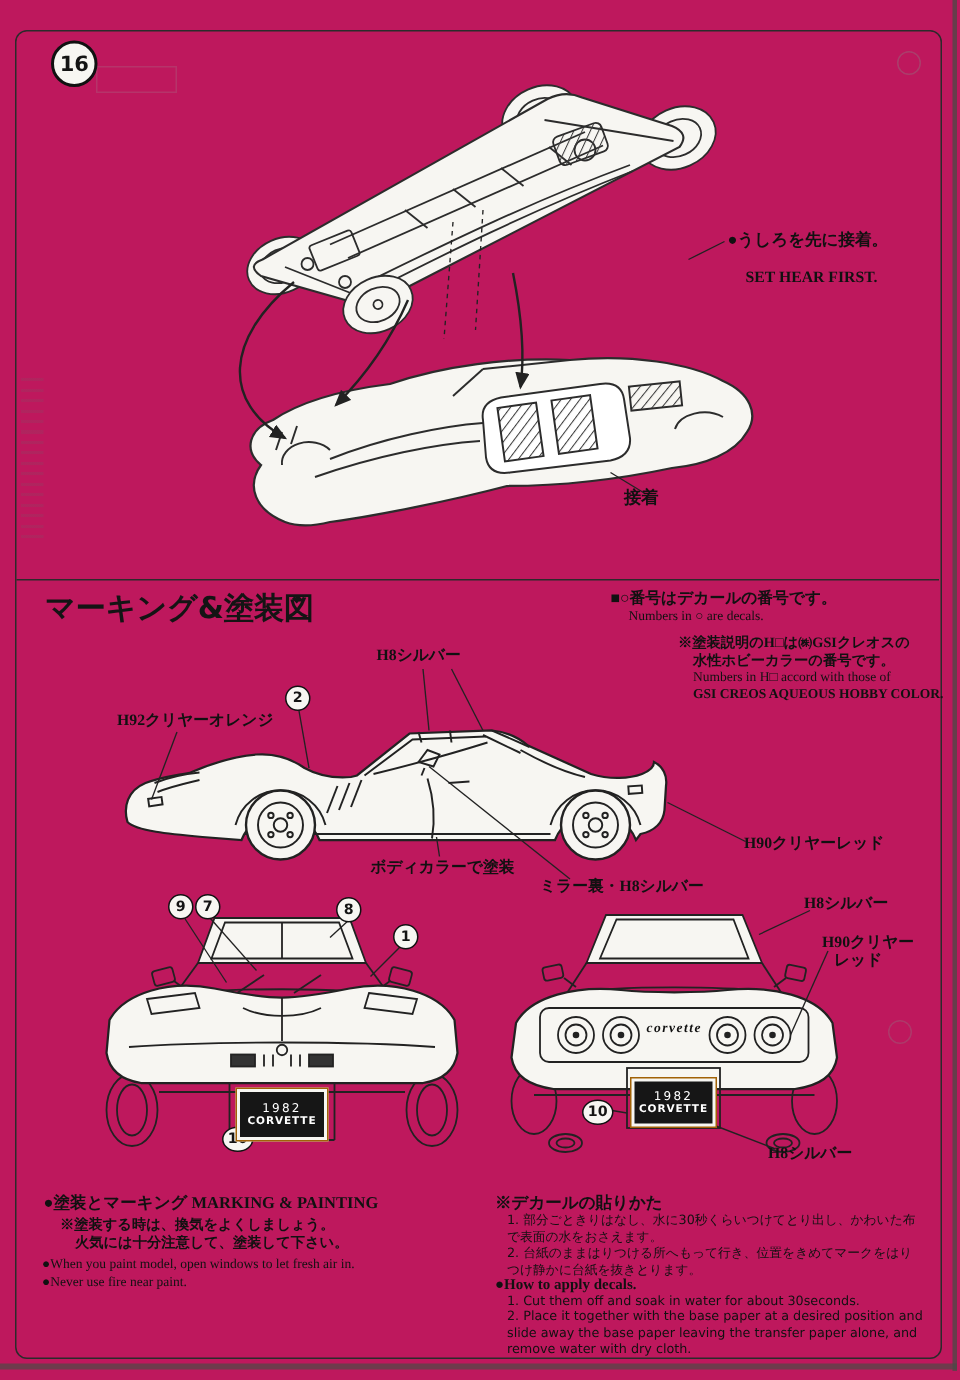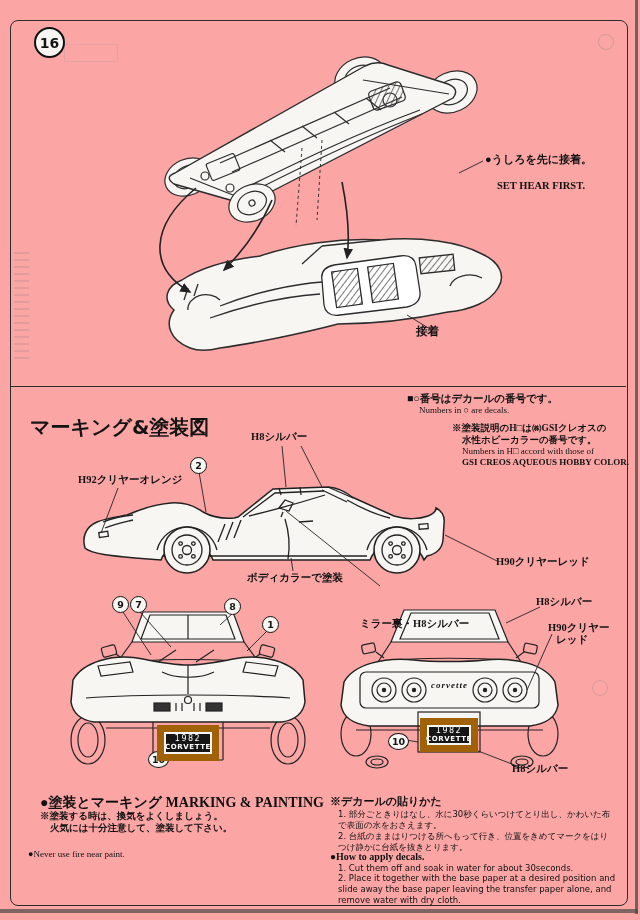--- a/index.html
+++ b/index.html
@@ -1,37 +1,37 @@
 <!DOCTYPE html>
 <html><head>
 <meta charset="utf-8">
 <style>
   html,body{margin:0;padding:0;background:#9a9a96;}
-  .page{position:relative;width:640px;height:920px;background:#fca5a5;overflow:hidden;
+  .page{position:relative;width:640px;height:920px;background:#be185d;overflow:hidden;
         font-family:"DejaVu Sans","Liberation Sans",sans-serif;color:#141414;}
   .frame{position:absolute;left:10px;top:20px;width:616px;height:884px;border:1.6px solid #2b2b2b;border-radius:8px;z-index:1;}
   .divider{position:absolute;left:11px;top:386px;width:615px;border-top:1.6px solid #2b2b2b;z-index:1;}
   .edge-r{position:absolute;right:2px;top:0;width:3px;height:914px;background:#4a4a46;opacity:.75;z-index:0;}
   .edge-b{position:absolute;left:0;top:909px;width:638px;height:4px;background:#4a4a46;opacity:.7;z-index:0;}
   .lbl{position:absolute;font-size:10.5px;font-weight:600;white-space:nowrap;z-index:6;color:#111;font-family:Liberation Serif, serif;}
   .sm{font-size:9px;font-weight:500;}
   .co{position:absolute;width:15px;height:15px;border:1.4px solid #111;border-radius:50%;
       display:flex;align-items:center;justify-content:center;font-size:9.5px;font-weight:700;
       background:#f7f6f2;z-index:6;}
   .co10{width:19px;}
   .badge16{position:absolute;left:34px;top:27px;width:27px;height:27px;border:2.2px solid #111;border-radius:50%;
       display:flex;align-items:center;justify-content:center;font-size:14px;font-weight:800;z-index:6;background:#f7f6f2;}
   .drw{position:absolute;z-index:2;}
   .overlay{position:absolute;left:0;top:0;z-index:5;pointer-events:none;}
-  .plate{position:absolute;background:#f7f6f2;border:7px solid #a16207;padding:2px;z-index:6;box-sizing:border-box;}
+  .plate{position:absolute;background:#f7f6f2;border:1px solid #a16207;padding:2px;z-index:6;box-sizing:border-box;}
   .plate-in{background:#161616;color:#fff;width:100%;height:100%;display:flex;flex-direction:column;
       align-items:center;justify-content:center;gap:1px;}
   .plate-year{font-size:8px;letter-spacing:1.5px;line-height:1;}
   .plate-name{font-size:7px;font-weight:700;letter-spacing:.6px;line-height:1;}
-  .hdr-jp{position:absolute;left:30px;top:392px;font-size:20px;font-weight:800;z-index:6;margin-top:22px;}
+  .hdr-jp{position:absolute;left:30px;top:392px;font-size:20px;font-weight:800;z-index:6;}
   .hdr-en{position:absolute;left:224px;top:400px;font-size:13px;font-weight:700;letter-spacing:1px;z-index:6;}
   .wrapblk{position:absolute;z-index:6;font-size:8.5px;line-height:1.3;font-weight:500;color:#111;}
   .ghost{position:absolute;z-index:1;}
   .script{font-style:italic;font-weight:600;letter-spacing:1px;}
 </style>
 </head>
 <body>
 
 <div class="page">
 
@@ -185,21 +185,21 @@
         </g>
       </g>
     </svg>
   </div>
 
   <div class="lbl" style="left:251px;top:430px;">H8シルバー</div>
   <div class="co" style="left:190px;top:457px;">2</div>
   <div class="lbl" style="left:78px;top:473px;">H92クリヤーオレンジ</div>
   <div class="lbl" style="left:496px;top:555px;">H90クリヤーレッド</div>
   <div class="lbl" style="left:247px;top:571px;">ボディカラーで塗装</div>
-  <div class="lbl" style="left:360px;top:584px;margin-top:33px;">ミラー裏・H8シルバー</div>
+  <div class="lbl" style="left:360px;top:584px;">ミラー裏・H8シルバー</div>
 
   <div class="drw" style="left:58px;top:602px;width:260px;height:180px;">
     <svg width="260" height="180" viewBox="0 0 260 180">
       <g stroke="#222" fill="none" stroke-width="1.2">
         <ellipse cx="30" cy="138" rx="17" ry="24"></ellipse>
           <ellipse cx="30" cy="138" rx="10" ry="17"></ellipse>
         <ellipse cx="230" cy="138" rx="17" ry="24"></ellipse>
           <ellipse cx="230" cy="138" rx="10" ry="17"></ellipse>
 
         <path fill="#f7f6f2" d="M85,10 L175,10 L186,40 L74,40 Z"></path>
@@ -297,23 +297,24 @@
     <div class="plate-in">
       <span class="plate-year">1982</span>
       <span class="plate-name">CORVETTE</span>
     </div>
   </div>
   <div class="lbl" style="left:536px;top:595px;">H8シルバー</div>
   <div class="lbl" style="left:548px;top:621px;">H90クリヤー</div>
   <div class="lbl" style="left:556px;top:633px;">レッド</div>
   <div class="lbl" style="left:512px;top:762px;">H8シルバー</div>
 
-  <div class="lbl" style="left:40px;top:794px;font-size:14px;font-weight:700;">●塗装とマーキング MARKING &amp; PAINTING</div>
+  <div class="lbl" style="left:29px;top:794px;font-size:11px;font-weight:700;">●塗装とマーキング MARKING &amp; PAINTING</div>
   <div class="lbl" style="left:40px;top:810px;font-size:9.5px;">※塗装する時は、換気をよくしましょう。</div>
   <div class="lbl" style="left:50px;top:822px;font-size:9.5px;">火気には十分注意して、塗装して下さい。</div>
+  <div class="lbl sm" style="left:28px;top:837px;">●When you paint model, open windows to let fresh air in.</div>
   <div class="lbl sm" style="left:28px;top:849px;">●Never use fire near paint.</div>
 
   <div class="lbl" style="left:330px;top:794px;font-size:11px;font-weight:700;">※デカールの貼りかた</div>
   <div class="wrapblk" style="left:338px;top:809px;width:278px;">1. 部分ごときりはなし、水に30秒くらいつけてとり出し、かわいた布で表面の水をおさえます。</div>
   <div class="wrapblk" style="left:338px;top:831px;width:278px;">2. 台紙のままはりつける所へもって行き、位置をきめてマークをはりつけ静かに台紙を抜きとります。</div>
   <div class="lbl" style="left:330px;top:851px;font-size:10px;font-weight:700;">●How to apply decals.</div>
   <div class="wrapblk" style="left:338px;top:863px;width:284px;">1. Cut them off and soak in water for about 30seconds.</div>
   <div class="wrapblk" style="left:338px;top:873px;width:284px;">2. Place it together with the base paper at a desired position and slide away the base paper leaving the transfer paper alone, and remove water with dry cloth.</div>
 
   <svg class="overlay" width="640" height="920" viewBox="0 0 640 920">

